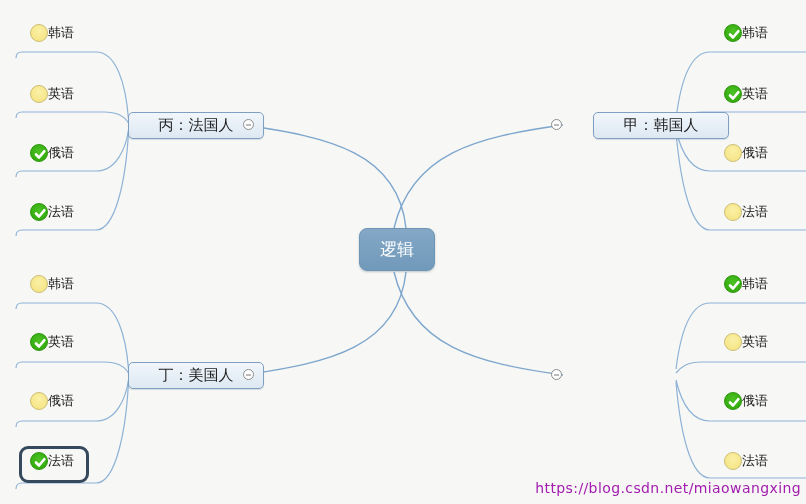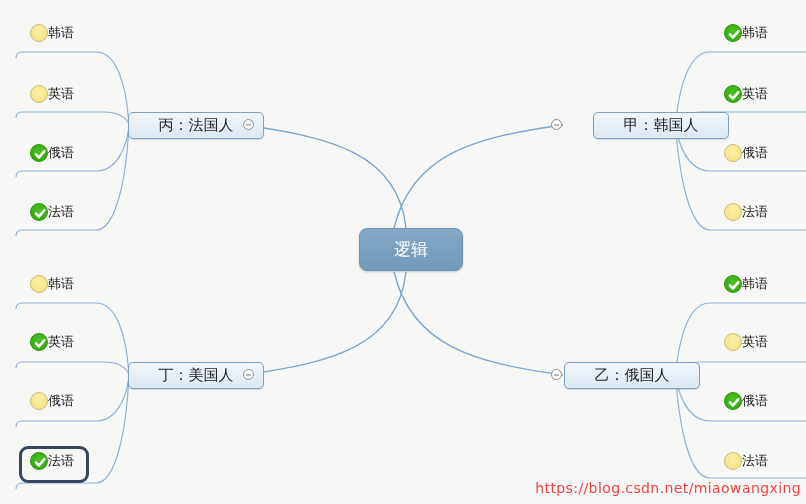--- a/index.html
+++ b/index.html
@@ -6,37 +6,37 @@
   body{font-family:"DejaVu Sans","Liberation Sans",sans-serif;}
   .canvas{
     position:relative;width:806px;height:504px;overflow:hidden;
     background:#f7f7f5;
   }
   
   .wires{position:absolute;left:0;top:0;z-index:1;}
   
   .watermark{
     position:absolute;right:5px;bottom:8px;z-index:0;
-    font-size:14px;letter-spacing:.4px;color:#ef4444;
+    font-size:14px;letter-spacing:.4px;color:#a21caf;
   }
   
   .node{
     position:absolute;z-index:2;width:136px;height:27px;box-sizing:border-box;
     display:flex;align-items:center;justify-content:center;
     background:linear-gradient(180deg,#f1f6fb,#dde8f2);
     border:1px solid #7e9fc1;border-radius:5px;
     font-size:15px;color:#1d1d1d;
     box-shadow:0 1px 1px rgba(110,135,160,.25);
   }
   .node-tl{left:128px;top:112px}
   .node-tr{left:593px;top:112px}
   .node-bl{left:128px;top:362px}
   .node-br{left:564px;top:362px}
   .root{
-    position:absolute;left:359px;top:228px;width:104px;height:43px;z-index:2;
+    position:absolute;left:359px;top:228px;width:76px;height:43px;z-index:2;
     box-sizing:border-box;display:flex;align-items:center;justify-content:center;
     background:linear-gradient(180deg,#84a8c6,#7199ba);
     border:1px solid #6e95b6;border-radius:8px;
     color:#ffffff;font-size:17px;
     box-shadow:0 1px 2px rgba(80,105,130,.35);
   }
   
   .collapse{
     position:absolute;z-index:3;width:11px;height:11px;box-sizing:border-box;
     border-radius:50%;background:#fdfdfd;border:1px solid #8e8e8e;
@@ -108,21 +108,20 @@
       <path d="M806,421 L710,421 C689,421 680,397 676,380"></path>
       <path d="M806,478 L710,478 C690,478 680,430 676,382"></path>
     </g>
   </svg>
 
   <div class="root">逻辑</div>
 
   <div class="node node-tl">丙：法国人</div>
   <div class="node node-tr">甲：韩国人</div>
   <div class="node node-bl">丁：美国人</div>
-  <div class="node node-br">乙：俄国人</div>
 
   <div class="collapse c-tl"></div>
   <div class="collapse c-tr"></div>
   <div class="collapse c-bl"></div>
   <div class="collapse c-br"></div>
 
   <div class="leaf col-left r0">
     <span class="leaf-icon unchecked"></span>
     <span class="leaf-label">韩语</span>
   </div>

